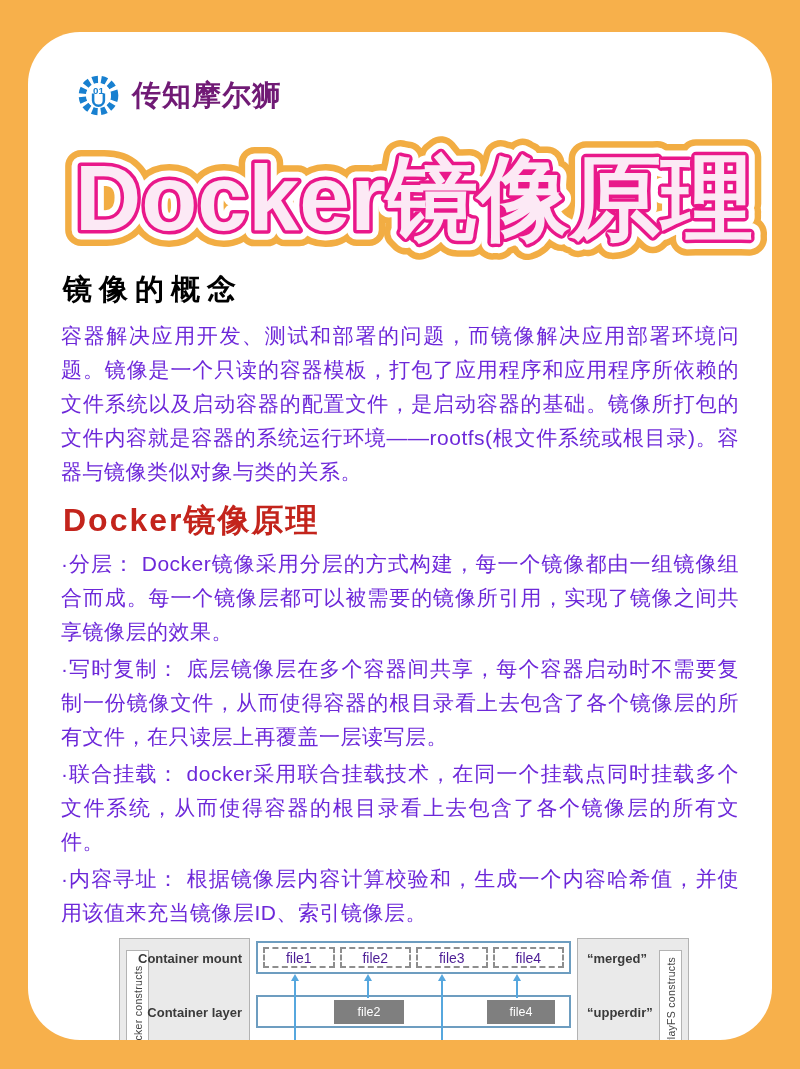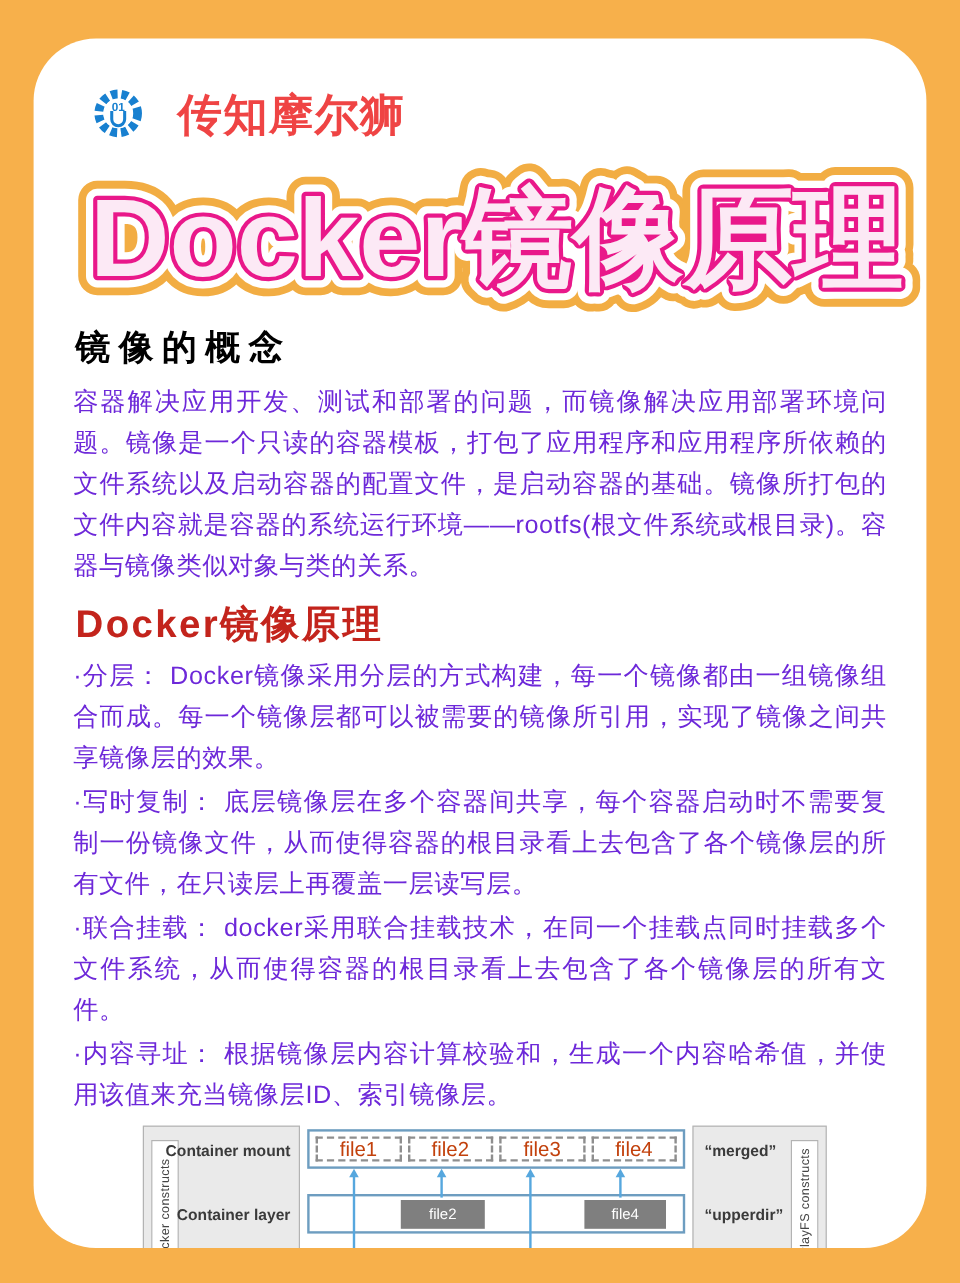--- a/index.html
+++ b/index.html
@@ -12,22 +12,22 @@
   }
   .card {
     position:absolute; left:28px; top:32px;
     width:744px; height:1008px;
     background:#ffffff; border-radius:52px;
     overflow:hidden;
   }
   .content { padding:36px 33px 0 33px; }
 
   
-  .brand-row { display:flex; align-items:center; gap:26px; margin:4px 0 0 14px; height:48px; }
-  .brand-name { font-size:37px; font-weight:bold; color:#ef4444; letter-spacing:1px;font-family:Liberation Mono, monospace; }
+  .brand-row { display:flex; align-items:center; gap:10px; margin:4px 0 0 14px; height:48px; }
+  .brand-name { font-size:29px; font-weight:bold; color:#701a75; letter-spacing:1px;font-family:Liberation Mono, monospace; }
 
   
   .title-wrap { width:706px; height:128px; margin:12px auto 0 auto; }
   .title-wrap svg { display:block; }
   .title-wrap text {
     font-family:"Liberation Sans","DejaVu Sans",sans-serif;
     font-weight:bold;
     paint-order:stroke fill;
     stroke-linejoin:round;
   }
@@ -61,21 +61,21 @@
             white-space:nowrap; font-size:10.5px; color:#444; letter-spacing:0.3px; }
   .rowlab { position:absolute; height:33px; line-height:33px; font-weight:bold; }
   .panel-left .rowlab { right:7px; text-align:right; }
   .panel-right .rowlab { left:9px; }
   .row-1 { top:3px; } .row-2 { top:57px; }
 
   .lrow { position:absolute; left:140px; width:315px; height:33px;
           background:#ffffff; border:2px solid #6D9DC0; }
   .mountrow { display:flex; gap:5px; padding:4px 5px; }
   .dfile { flex:1; border:2px dashed #8E8E8E; display:flex; align-items:center;
-           justify-content:center; font-size:17px; color:#c2410c; }
+           justify-content:center; font-size:14px; color:#4c1d95; }
   .gfile { position:absolute; top:3px; height:24px; background:#7F7F7F; color:#ffffff;
            font-size:12.5px; display:flex; align-items:center; justify-content:center; }
   .conn { position:absolute; width:2px; background:#56A7DE; }
   .arrow-up { position:absolute; width:0; height:0;
               border-left:4px solid transparent; border-right:4px solid transparent;
               border-bottom:7px solid #56A7DE; }
 </style>
 </head>
 <body>
 

